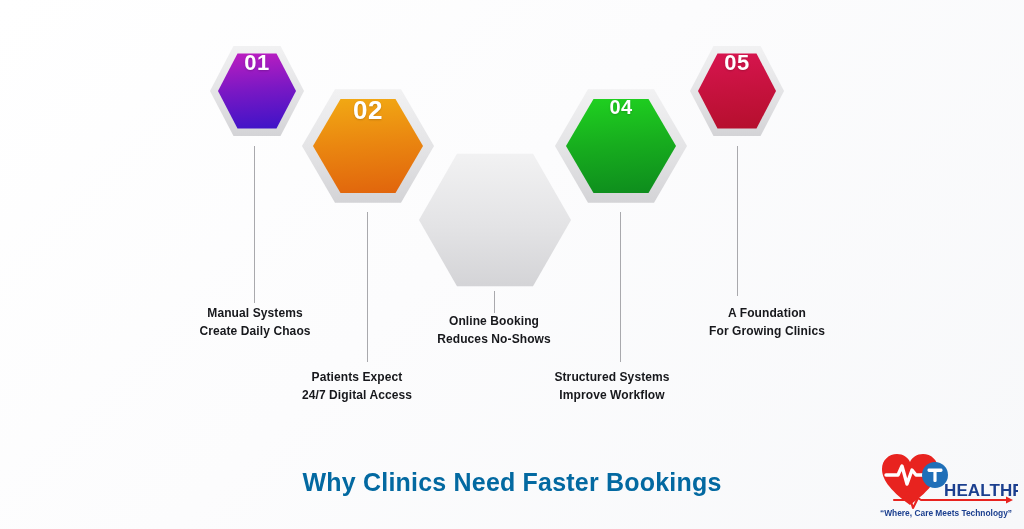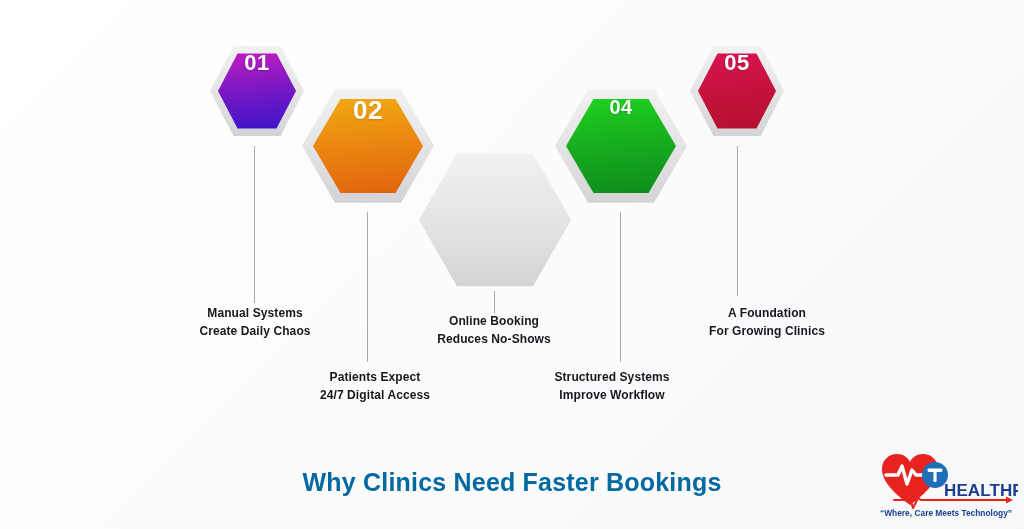--- a/index.html
+++ b/index.html
@@ -111,21 +111,21 @@
     <div>Create Daily Chaos</div>
   </div>
 
   <div class="hex-node" style="left:302px; top:87px; width:132px; height:118px;">
     <div class="hex-outer"></div>
     <div class="hex-inner" id="hexin1" style="left: 11px; top: 10px; width: 110px; height: 98px; background: linear-gradient(175deg, rgb(242, 171, 20) 0%, rgb(234, 134, 16) 48%, rgb(224, 98, 12) 100%);">
       <span class="hex-num" style="font-size:26px;">02</span>
     </div>
   </div>
   <div class="connector" style="left:367px; top:212px; height:150px;"></div>
-  <div class="caption" style="left:275px; top:369px; width:200px;">
+  <div class="caption" style="left:257px; top:369px; width:200px;">
     <div>Patients Expect</div>
     <div>24/7 Digital Access</div>
   </div>
 
   <div class="hex-node" style="left:419px; top:151px; width:152px; height:138px;">
     <div class="hex-outer"></div>
   </div>
   <div class="connector" style="left:494px; top:291px; height:22px;"></div>
   <div class="caption" style="left:392px; top:313px; width:204px;">
     <div>Online Booking</div>

